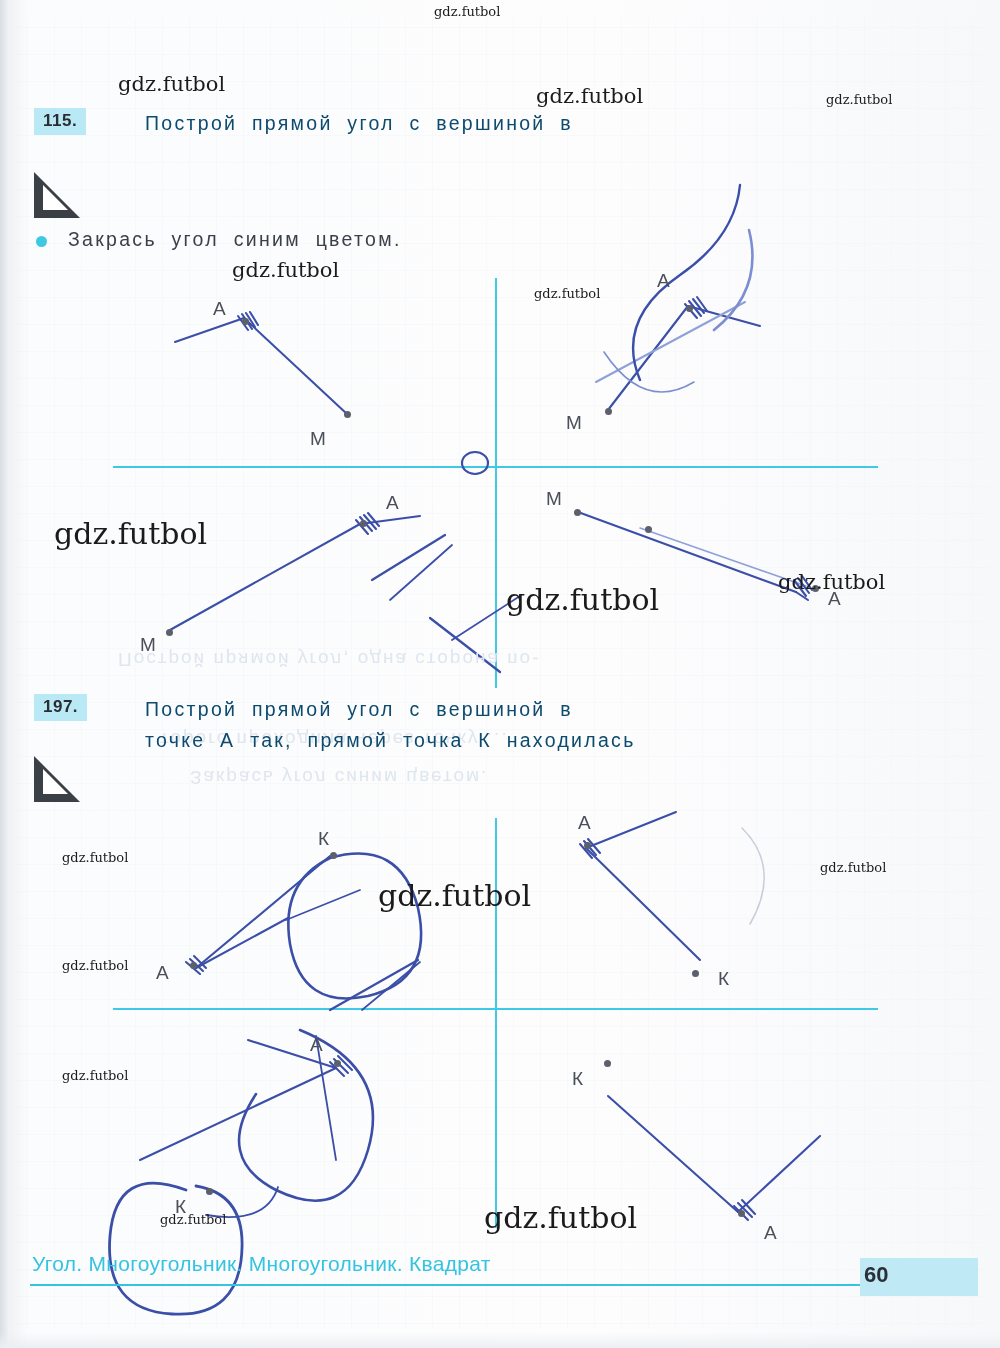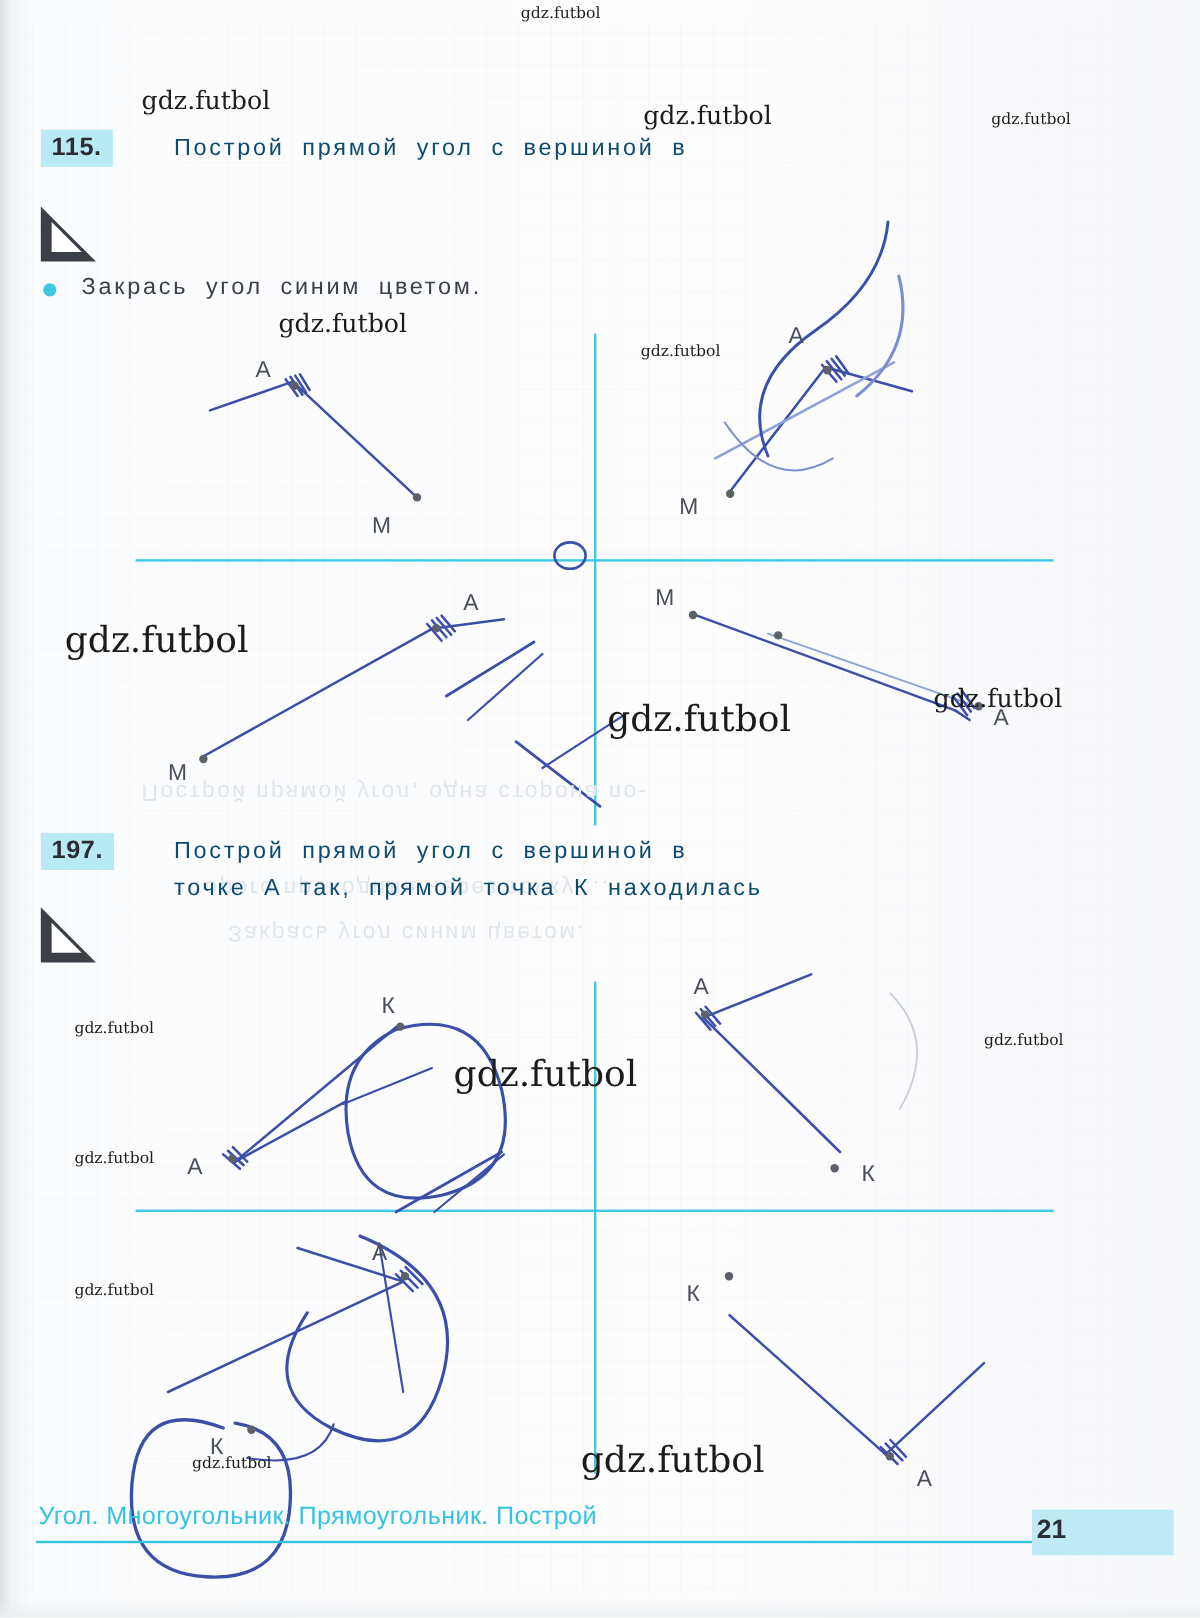--- a/index.html
+++ b/index.html
@@ -49,21 +49,21 @@
   .wm.small { font-size: 13px; }
   .wm.mid   { font-size: 21px; }
   .wm.big   { font-size: 30px; }
 
   
   .num-badge {
     position: absolute;
     background: #b8e9f4;
     color: #2c2c33;
     font-weight: bold;
-    font-size: 21px;
+    font-size: 17px;
     padding: 3px 9px 4px 9px;
     letter-spacing: 0.5px;
   }
   .task-text {
     position: absolute;
     font-size: 19.5px;
     color: #0c4a6e;
     line-height: 31px;
     letter-spacing: 2.3px;
     word-spacing: 7px;
@@ -303,23 +303,23 @@
   <div class="pt-label" style="left:318px; top:828px;">К</div>
   <div class="pt-label" style="left:578px; top:812px;">А</div>
   <div class="pt-label" style="left:156px; top:962px;">А</div>
   <div class="pt-label" style="left:718px; top:968px;">К</div>
   <div class="pt-label" style="left:310px; top:1034px;">А</div>
   <div class="pt-label" style="left:572px; top:1068px;">К</div>
   <div class="pt-label" style="left:175px; top:1196px;">К</div>
   <div class="pt-label" style="left:764px; top:1222px;">А</div>
 
   <div class="footer-rule" style="left:30px; top:1284px; width:830px;"></div>
-  <div class="footer-title" style="left:32px; top:1252px;">Угол. Многоугольник. Прямоугольник. Построй</div>
+  <div class="footer-title" style="left:32px; top:1252px;">Угол. Многоугольник. Многоугольник. Квадрат</div>
   <div class="page-num-box" style="left:860px; top:1258px;"></div>
-  <div class="page-num" style="left:864px; top:1262px;">21</div>
+  <div class="page-num" style="left:864px; top:1262px;">60</div>
 
   <div class="wm small" style="left:434px; top:4px;">gdz.futbol</div>
   <div class="wm mid" style="left:118px; top:72px;">gdz.futbol</div>
   <div class="wm mid" style="left:536px; top:84px;">gdz.futbol</div>
   <div class="wm small" style="left:826px; top:92px;">gdz.futbol</div>
   <div class="wm mid" style="left:232px; top:258px;">gdz.futbol</div>
   <div class="wm small" style="left:534px; top:286px;">gdz.futbol</div>
   <div class="wm mid" style="left:778px; top:570px;">gdz.futbol</div>
   <div class="wm big" style="left:54px;  top:516px;">gdz.futbol</div>
   <div class="wm big" style="left:506px; top:582px;">gdz.futbol</div>

